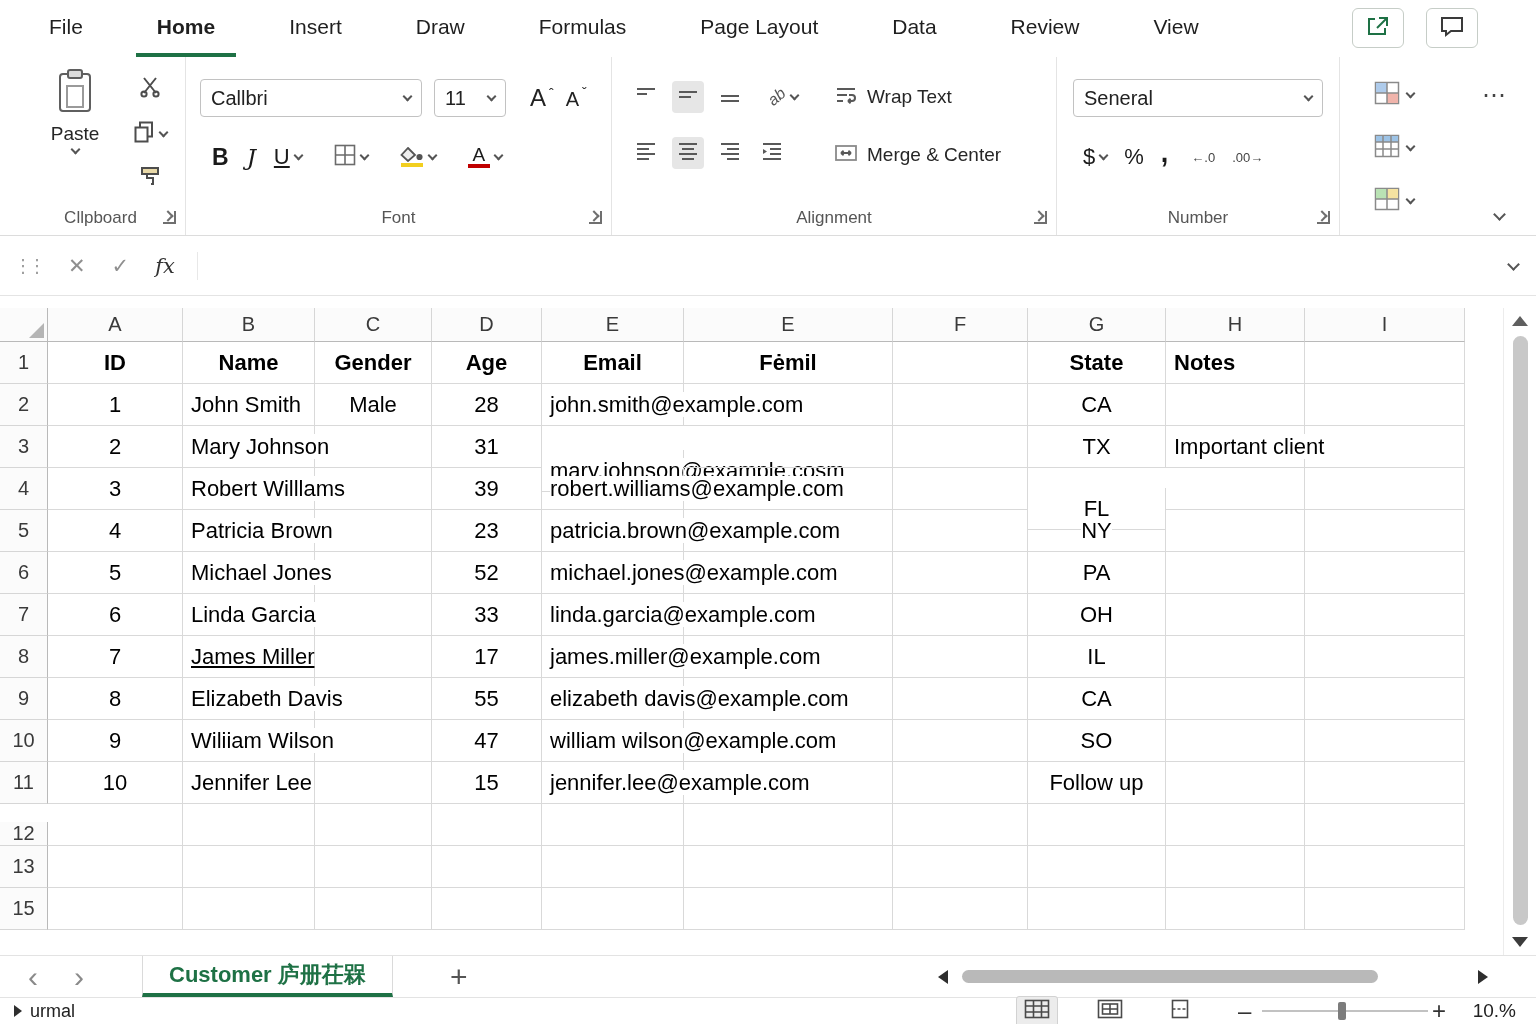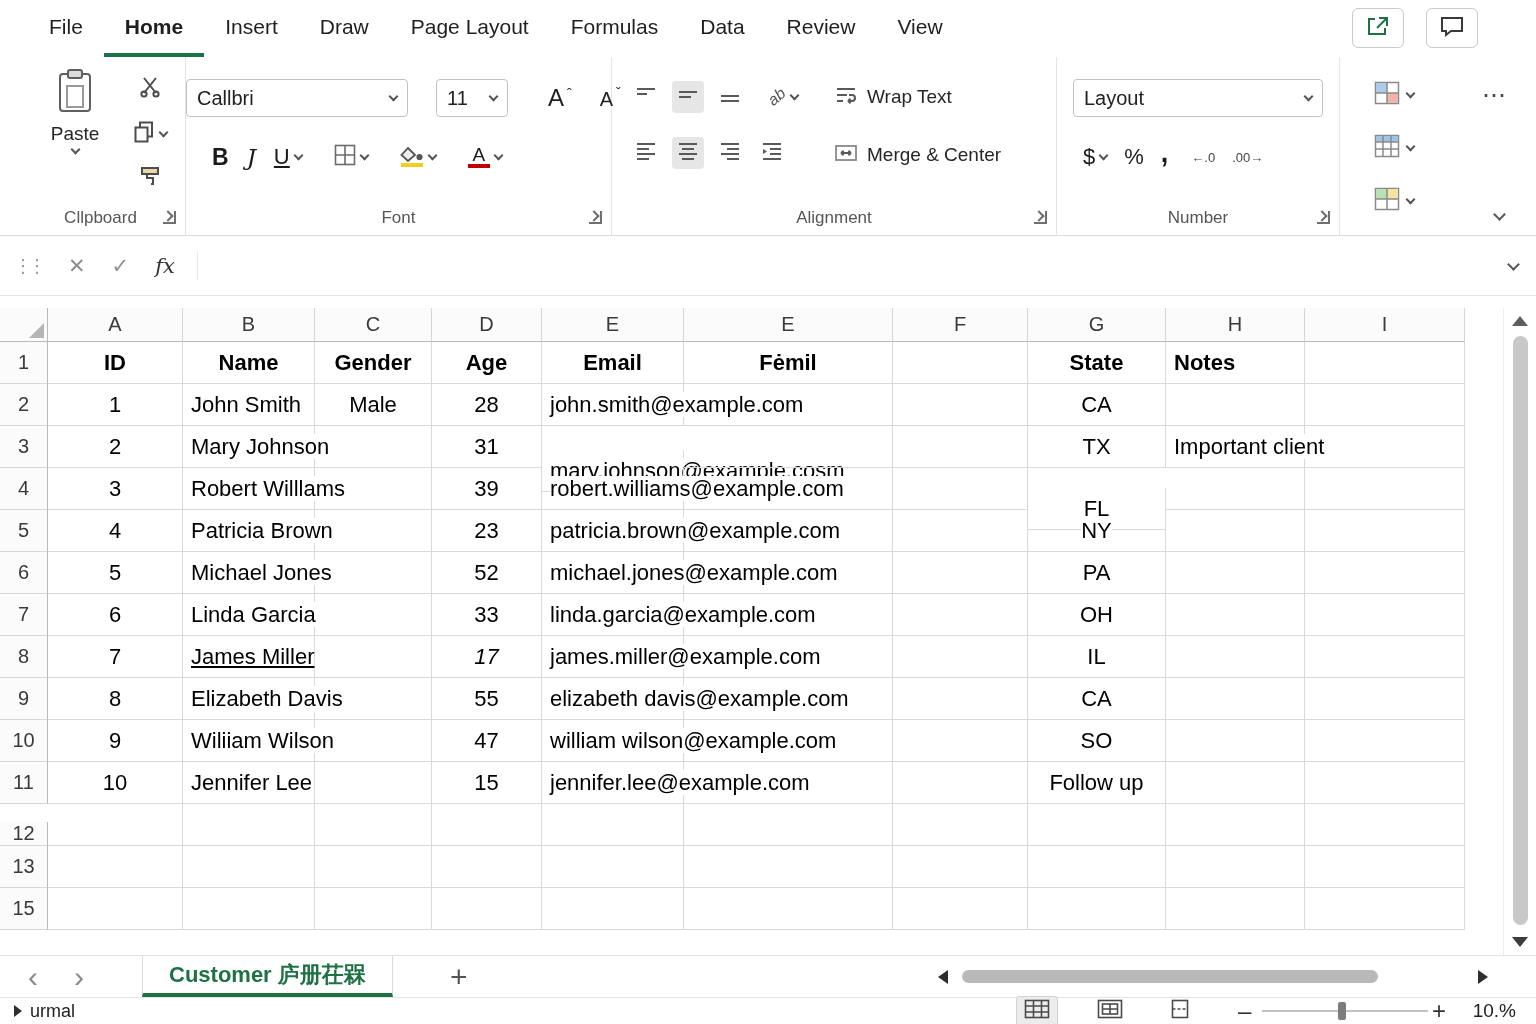--- a/index.html
+++ b/index.html
@@ -3,21 +3,21 @@
 <meta charset="utf-8">
 <style>
   *{margin:0;padding:0;box-sizing:border-box;}
   html,body{width:1536px;height:1024px;overflow:hidden;background:#fff;
     font-family:"Liberation Sans","DejaVu Sans",sans-serif;color:#1a1a1a;}
   .chev{display:inline-block;width:9px;height:9px;border-right:2px solid #555;border-bottom:2px solid #555;}
   .chev.down{transform:rotate(45deg);margin-top:-4px;}
   .chev.small{width:7px;height:7px;}
   
   .menubar{position:absolute;top:0;left:0;width:1536px;height:57px;background:#fff;display:flex;align-items:stretch;}
-  .menu-items{display:flex;margin-left:28px;}
+  .menu-items{display:flex;margin-left:28px;gap:32px;}
   .menu-item{display:flex;align-items:center;padding:0 21px;font-size:21px;color:#1f1f1f;cursor:pointer;border-bottom:4px solid transparent;}
   .menu-item.active{border-bottom-color:#1e7145;font-weight:bold;}
   .menu-right{position:absolute;right:58px;top:8px;display:flex;gap:22px;}
   .icon-btn{width:52px;height:40px;border:1px solid #c6cdc7;border-radius:6px;display:flex;align-items:center;justify-content:center;background:#fff;cursor:pointer;}
   
   .ribbon{position:absolute;top:57px;left:0;width:1536px;height:179px;background:#fff;border-bottom:1px solid #dcdcdc;display:flex;padding-left:16px;}
   .group{position:relative;border-right:1px solid #e4e4e4;height:100%;}
   .group-label{position:absolute;bottom:7px;left:0;right:0;text-align:center;font-size:17px;color:#565656;}
   .launcher{position:absolute;right:9px;bottom:11px;width:13px;height:13px;border-right:2px solid #6f6f6f;border-bottom:2px solid #6f6f6f;cursor:pointer;}
   .launcher::before{content:"";position:absolute;left:1px;top:1px;width:6px;height:6px;border-right:2px solid #6f6f6f;border-bottom:2px solid #6f6f6f;transform:rotate(-45deg);}
@@ -93,22 +93,22 @@
 </style>
 </head>
 <body>
 
 <div class="menubar">
   <div class="menu-items">
       <div class="menu-item">File</div>
       <div class="menu-item active">Home</div>
       <div class="menu-item">Insert</div>
       <div class="menu-item">Draw</div>
+      <div class="menu-item">Formulas</div>
       <div class="menu-item">Page Layout</div>
-      <div class="menu-item">Formulas</div>
       <div class="menu-item">Data</div>
       <div class="menu-item">Review</div>
       <div class="menu-item">View</div>
     </div>
   <div class="menu-right">
     <div class="icon-btn">
       <span>
         <svg width="26" height="24" viewBox="0 0 26 24" fill="none" stroke="#1e7145" stroke-width="2">
           <path d="M10 5 H4 V20 H20 V14"></path>
             <path d="M14 4 H22 V12"></path>
@@ -166,21 +166,21 @@
               <path d="M8 8 v4 h6 v6 h-2"></path>
           </svg>
         </span>
       </div>
     </div>
     <div class="group-label">Cllpboard</div>
     <div class="launcher"></div>
   </div>
 
   <div class="group" style="width:426px">
-    <div class="rowline" style="top:22px;left:0;gap:28px;">
+    <div class="rowline" style="top:22px;left:14px;gap:12px;">
       <div class="combo" style="width:222px">
         <span>Callbri</span>
         <span class="chev down small"></span>
       </div>
       <div class="combo" style="width:72px">
         <span>11</span>
         <span class="chev down small"></span>
       </div>
       <div class="fbtn" style="margin-left:12px">
         <span style="font-size:24px">A</span>
@@ -307,21 +307,21 @@
       </span>
       <span class="rib-text">Merge &amp; Center</span>
     </div>
     <div class="group-label">Alignment</div>
     <div class="launcher"></div>
   </div>
 
   <div class="group" style="width:283px">
     <div class="rowline" style="top:22px;left:16px;">
       <div class="combo" style="width:250px">
-        <span>Layout</span>
+        <span>Seneral</span>
         <span class="chev down small"></span>
       </div>
     </div>
     <div class="rowline" style="top:80px;left:26px;gap:17px;height:40px;">
       <span style="display:flex;align-items:center;gap:5px">
         <span style="font-size:22px">$</span>
         <span class="chev down small"></span>
       </span>
       <span style="font-size:22px">%</span>
       <span style="font-size:27px;font-weight:bold;margin-top:-8px">,</span>
@@ -489,21 +489,21 @@
         <div class="cell a-left" style="width: 135px;"></div>
         <div class="cell a-center" style="width: 138px;"><span>OH</span></div>
         <div class="cell a-left" style="width: 139px;"></div>
         <div class="cell a-left" style="width: 160px;"></div>
       </div>
       <div class="grid-row" style="height: 42px;">
         <div class="row-header">8</div>
         <div class="cell a-center" style="width: 135px;"><span>7</span></div>
         <div class="cell a-left" style="width: 132px; text-decoration: underline;"><span>James Miller</span></div>
         <div class="cell a-center" style="width: 117px;"></div>
-        <div class="cell a-center" style="width: 110px; font-style: italic;"><span>17</span></div>
+        <div class="cell a-center" style="width: 110px;"><span>17</span></div>
         <div class="cell a-left" style="width: 142px;"><span>james.miller@example.com</span></div>
         <div class="cell a-left" style="width: 209px;"></div>
         <div class="cell a-left" style="width: 135px;"></div>
         <div class="cell a-center" style="width: 138px;"><span>IL</span></div>
         <div class="cell a-left" style="width: 139px;"></div>
         <div class="cell a-left" style="width: 160px;"></div>
       </div>
       <div class="grid-row" style="height: 42px;">
         <div class="row-header">9</div>
         <div class="cell a-center" style="width: 135px;"><span>8</span></div>

